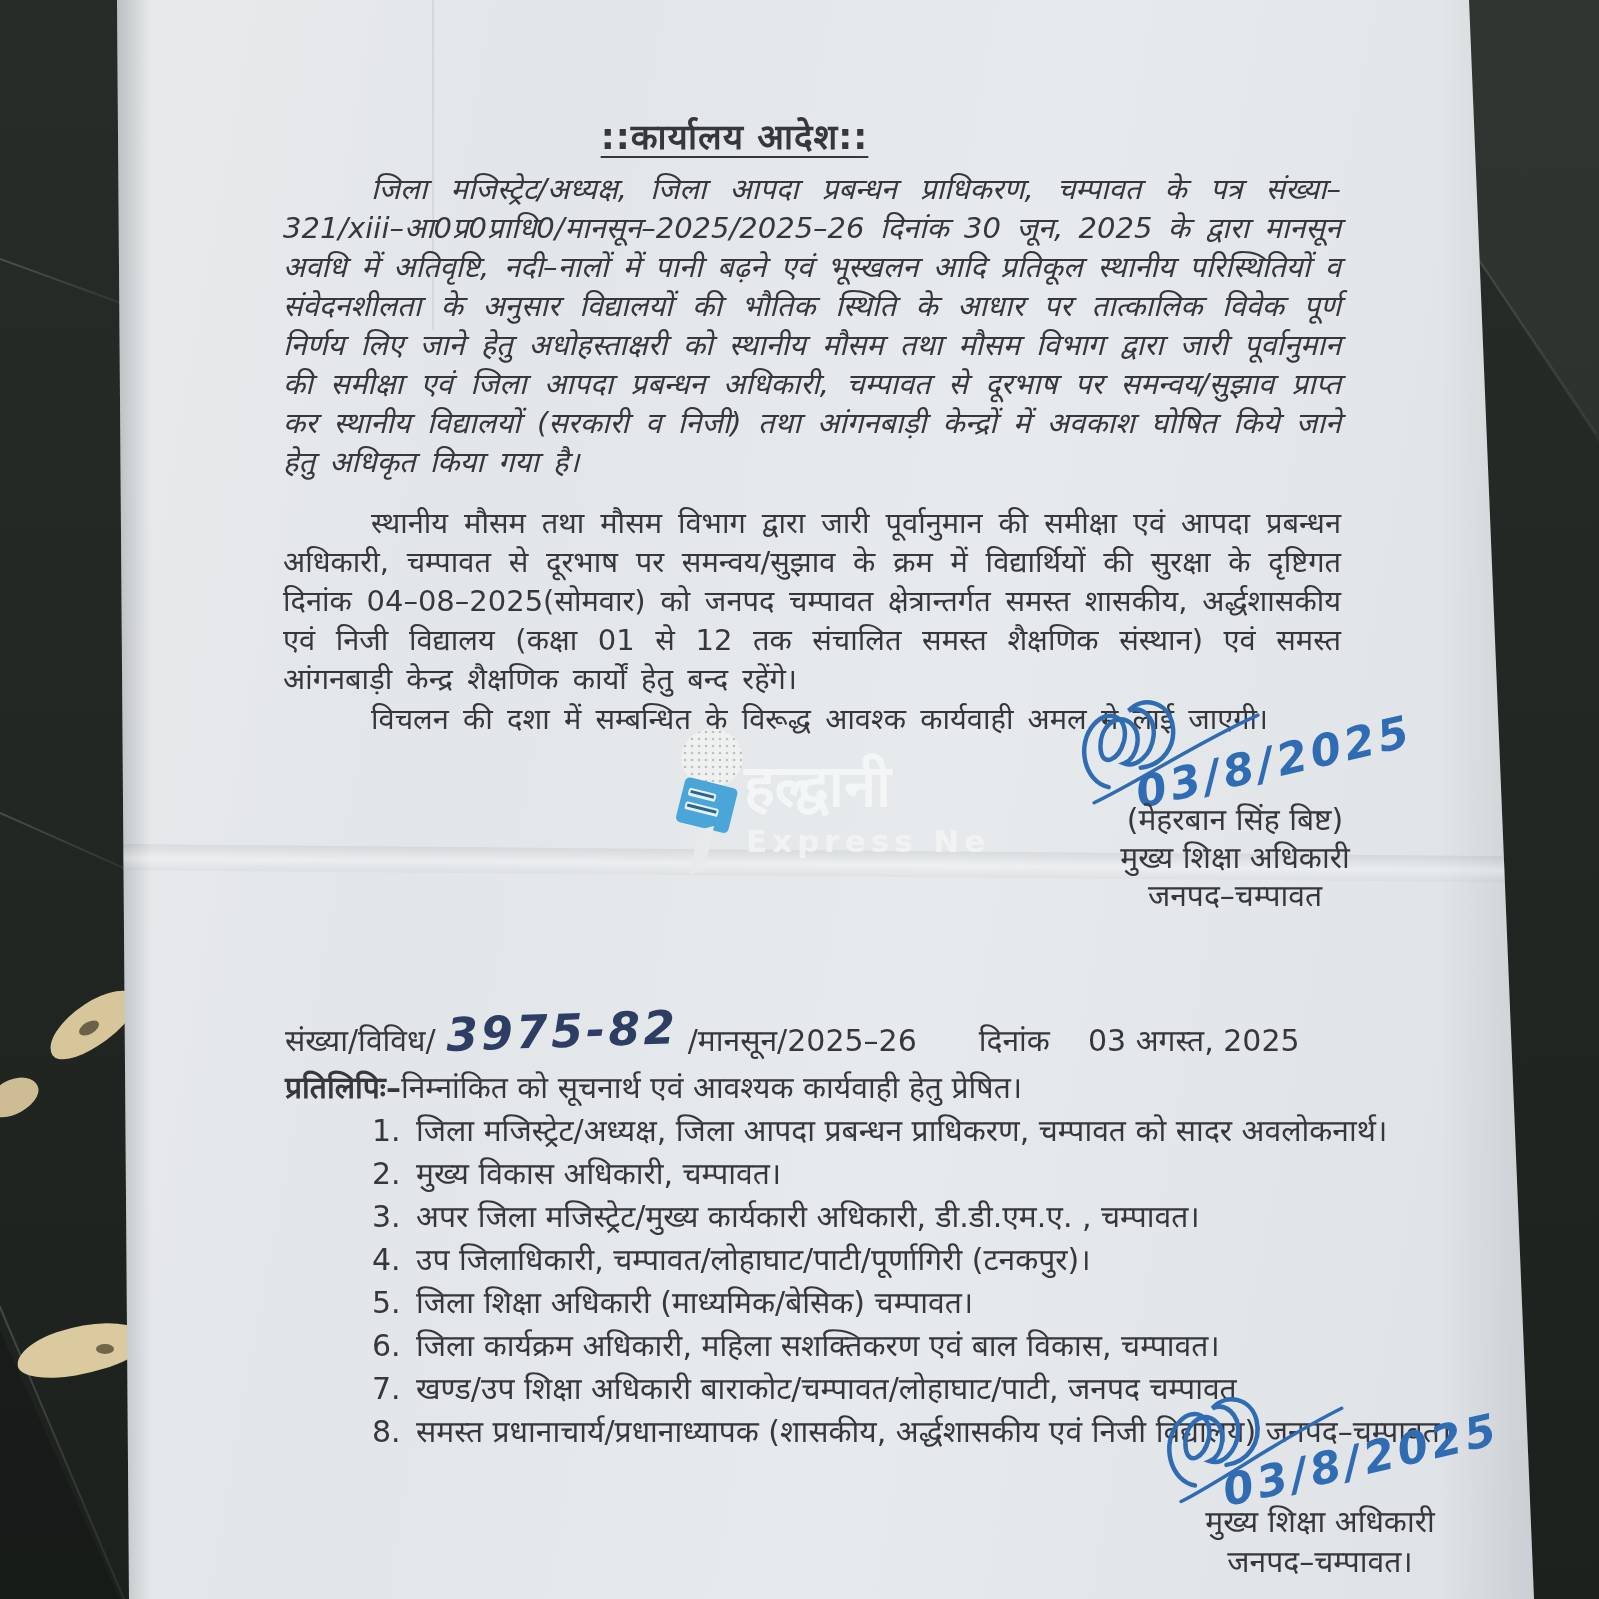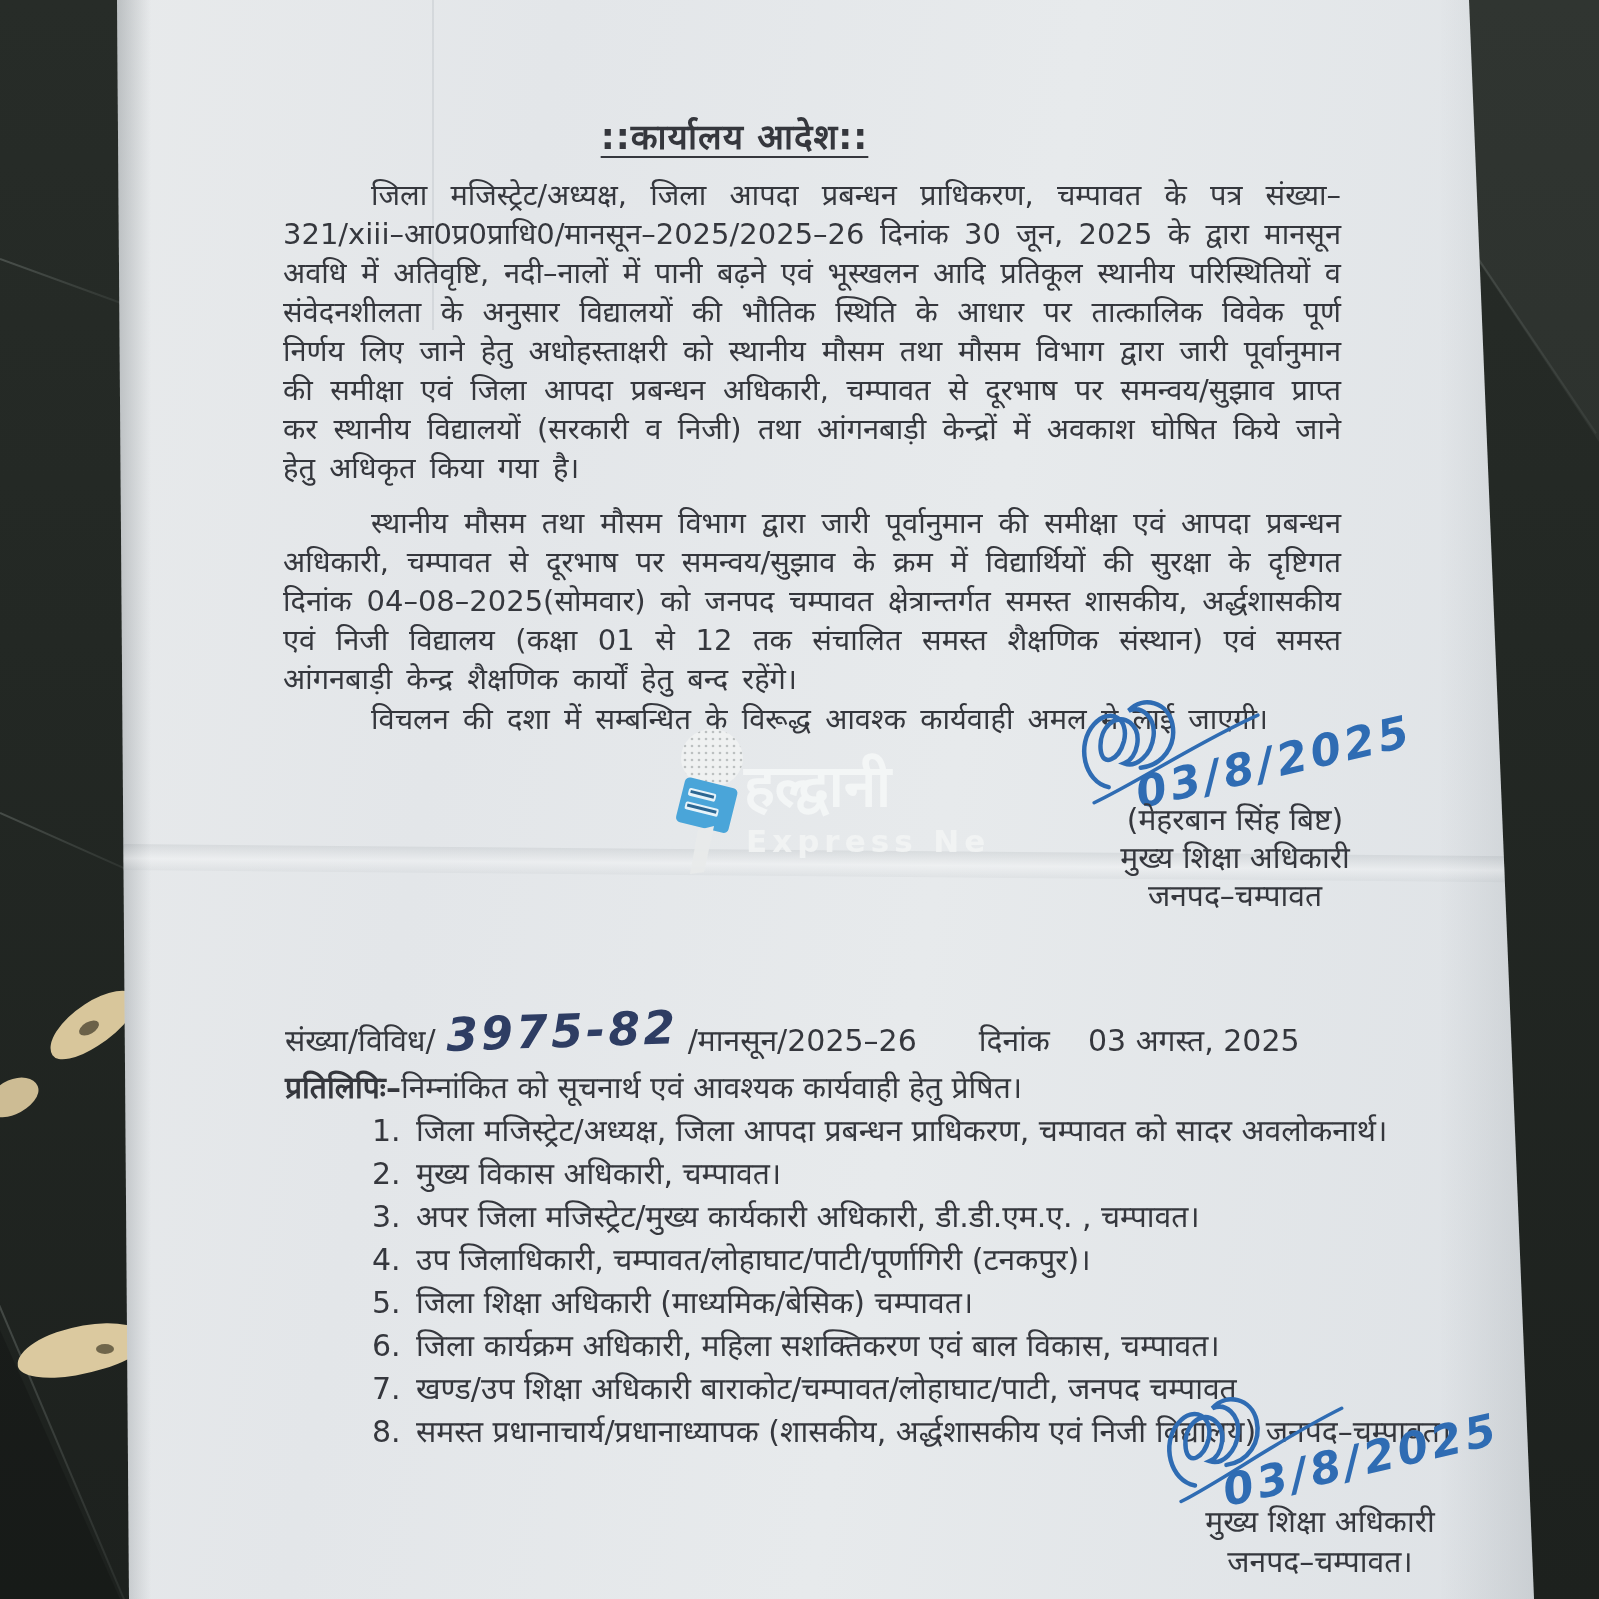--- a/index.html
+++ b/index.html
@@ -39,21 +39,21 @@
   .paper .fold{position:absolute;left:0;top:850px;width:100%;height:26px;transform:rotate(.5deg);
     background:linear-gradient(180deg,rgba(90,100,105,.10),rgba(255,255,255,.28) 55%,rgba(90,100,105,.05));}
   .paper .crease-v{position:absolute;left:432px;top:0;width:2px;height:330px;background:rgba(120,130,135,.14);}
   
   .ink{color:#35373d;border-radius:30px;}
   .doc-title{position:absolute;left:0;right:130px;top:112px;text-align:center;
     font-size:35px;font-weight:bold;letter-spacing:1px;
     text-decoration:underline;text-underline-offset:7px;text-decoration-thickness:2px;}
   .para{position:absolute;left:283px;width:1058px;font-size:29px;line-height:39px;
     text-align:justify;word-spacing:5px;text-indent:88px;}
-  .p1{top:176px;}
+  .p1{top:170px;font-style:italic;}
   .p2{top:504px;}
   .p3{top:700px;width:1010px;}
   .sig{position:absolute;color:#2f6cb3;}
   .sig svg{position:absolute;}
   .hand-date{position:absolute;font-size:44px;font-style:italic;font-weight:bold;
     letter-spacing:4px;color:#2f6cb3;transform:rotate(-13deg);white-space:nowrap;}
   .sig-name{position:absolute;width:100%;text-align:center;font-size:30px;}
   .office-heading{position:absolute;left:0;right:430px;top:940px;text-align:center;
     font-size:33px;font-weight:bold;}
   .ref-line{position:absolute;left:285px;top:1008px;width:1160px;font-size:30px;white-space:nowrap;}

